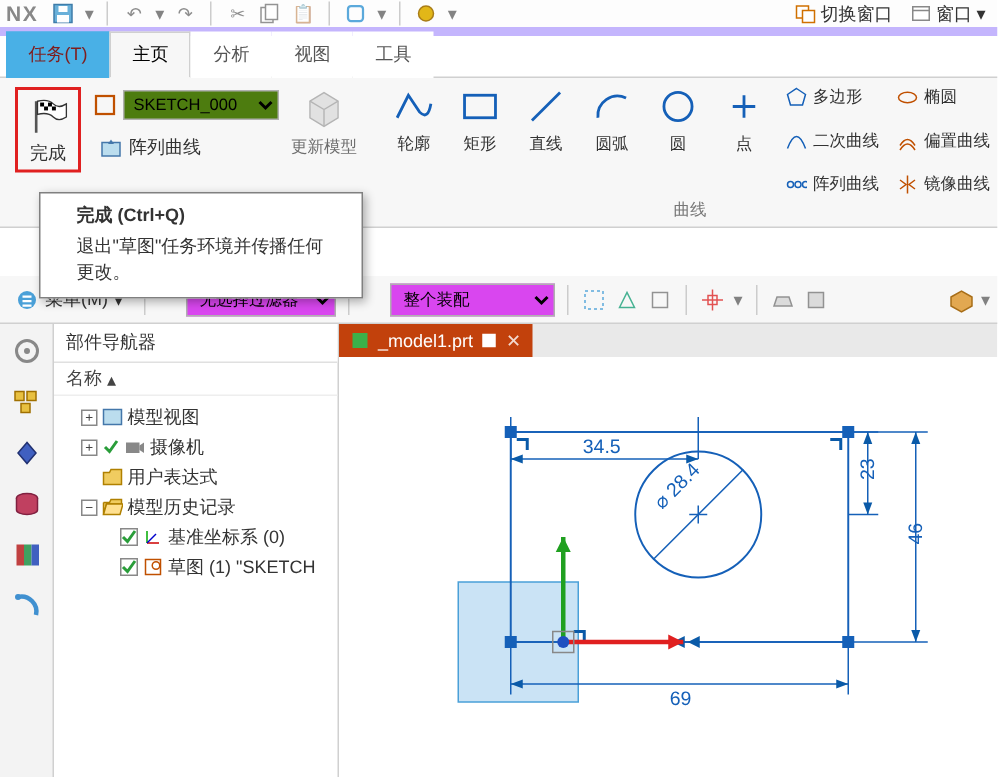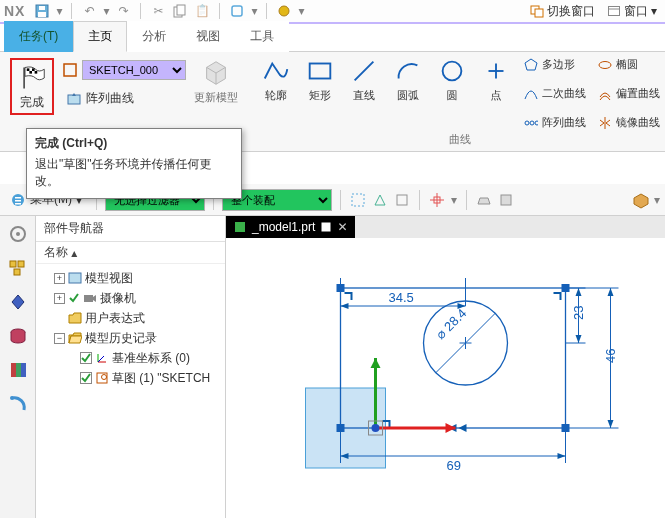--- a/index.html
+++ b/index.html
@@ -1,85 +1,85 @@
 <!DOCTYPE html>
 <html><head>
 <meta charset="utf-8">
 <style>
   * { box-sizing: border-box; margin: 0; padding: 0; font-family: "Microsoft YaHei", "Segoe UI", sans-serif; }
   html, body { width: 665px; height: 518px; overflow: hidden; background: #fff; }
   body { font-size: 12px; color: #333; }
 
   
-  .title-bar { height: 24px; background: #fdfdfd; display: flex; align-items: center; padding: 0 4px; gap: 4px; border-bottom: 2px solid #c4b5fd; }
+  .title-bar { height: 24px; background: #fdfdfd; display: flex; align-items: center; padding: 0 4px; gap: 4px; border-bottom: 6px solid #c4b5fd; }
   .nx-logo { font-weight: bold; color: #888; font-size: 14px; letter-spacing: 1px; margin-right: 4px; }
   .title-sep { width: 1px; height: 16px; background: #ccc; margin: 0 4px; }
   .qat-btn { width: 18px; height: 18px; display: inline-flex; align-items: center; justify-content: center; opacity: .55; cursor: pointer; }
   .qat-btn.enabled { opacity: .9; }
   .dd-arrow { width: 8px; height: 16px; display:inline-flex; align-items:center; justify-content:center; opacity:.6; }
   .title-actions { margin-left: auto; display: flex; align-items: center; gap: 4px; }
   .title-act { display: flex; align-items: center; gap: 3px; cursor: pointer; padding: 1px 4px; }
   .title-act span.lbl { font-size: 12px; color: #333; }
 
   
   .ribbon-tabs { height: 28px; background: #fff; display: flex; align-items: flex-end; padding-left: 4px; border-bottom: 1px solid #d0d0d0; position: relative; z-index: 2; }
   .tab { padding: 6px 14px 6px; font-size: 12px; cursor: pointer; color: #555; border: 1px solid transparent; position: relative; bottom:-1px; background:#fff;}
-  .tab.task { background: #49b0e6; color: #14532d; border:1px solid #49b0e6;}
+  .tab.task { background: #49b0e6; color: #7f1d1d; border:1px solid #49b0e6;}
   .tab.active { border: 1px solid #d0d0d0; border-bottom: 1px solid #f7f7f7; background:#f7f7f7; color:#000;}
   
   
   .ribbon-body { height: 100px; background: #f7f7f7; display: flex; border-bottom: 1px solid #d0d0d0; padding: 4px 6px 0; position: relative; z-index: 1; }
   .rb-col { display: flex; flex-direction: column; align-items: center; gap: 2px; padding: 2px 4px; }
   .rb-sep { width:1px; background:#d8d8d8; margin: 4px 6px 18px; }
   .finish-box { border: 2px solid #e02020; padding: 4px 6px 2px; display: flex; flex-direction: column; align-items: center; cursor: pointer; }
   .flag { width: 28px; height: 28px; }
   .finish-lbl { font-size: 12px; margin-top: 2px; }
   .sketch-sel-row { display: flex; align-items: center; gap: 4px; margin-bottom: 6px; }
-  .sketch-sel { height: 20px; border:1px solid #b0b0b0; background:#c4b5fd; font-size:11px; padding: 0 2px; width: 104px;}
+  .sketch-sel { height: 20px; border:1px solid #b0b0b0; background:#4d7c0f; font-size:11px; padding: 0 2px; width: 104px;}
   .orient-btn { display: flex; align-items: center; gap: 4px; padding: 2px 4px; cursor: pointer; }
   .orient-btn .ico { width: 16px; height: 16px; }
   .orient-btn span { font-size: 12px; }
   .big-cmd { display: flex; flex-direction: column; align-items: center; width: 44px; cursor: pointer; opacity:.7;}
   .big-cmd.enabled { opacity:1; }
   .big-cmd svg { width: 30px; height: 30px; }
   .big-cmd .lbl { font-size: 11px; margin-top: 2px; }
   .small-cmd-col { display: flex; flex-direction: column; gap: 12px; padding: 0 4px; }
   .small-cmd { display: flex; align-items: center; gap: 4px; cursor: pointer; padding: 1px 2px; }
   .small-cmd svg { width: 14px; height: 14px; }
   .small-cmd span { font-size: 11px; white-space: nowrap;}
   .rb-group-label-row { height: 16px; display:flex; justify-content:center; }
   .rb-group-label { font-size: 11px; color: #777; text-align:center; margin-top:auto;}
 
   
-  .tooltip-box { position: absolute; left: 26px; top: 128px; width: 216px; background: #fff; border: 1px solid #808080; box-shadow: 2px 2px 6px rgba(0,0,0,.3); padding: 6px 8px 8px; z-index: 20; }
+  .tooltip-box { position: absolute; left: 26px; top: 128px; width: 216px; background: #fff; border: 1px solid #808080; box-shadow: 2px 2px 6px rgba(0,0,0,.3); padding: 6px 24px 8px; z-index: 20; }
   .tooltip-box .tt-title { font-weight: bold; font-size: 12px; margin-bottom: 4px;}
   .tooltip-box .tt-body { font-size: 12px; line-height: 1.4; }
 
   
   .toolbar2 { height: 32px; background: #f7f7f7; border-bottom: 1px solid #d0d0d0; display: flex; align-items: center; padding: 0 4px; gap: 4px; margin-top: 32px;}
   .menu-btn { display: flex; align-items: center; gap: 4px; padding: 2px 6px; cursor: pointer; }
-  .sel-filter { height: 22px; border:1px solid #b0b0b0; background:#22c55e; font-size:11px; padding: 0 4px;}
+  .sel-filter { height: 22px; border:1px solid #b0b0b0; background:#d946ef; font-size:11px; padding: 0 4px; margin-left: 19px;}
   .tb-sep { width:1px; height:20px; background:#ccc; margin:0 4px;}
 
   
   .main { display: flex; height: calc(518px - 24px - 28px - 100px - 32px - 32px); position: relative; }
   .left-rail { width: 36px; background: #f3f3f3; border-right: 1px solid #d0d0d0; display: flex; flex-direction: column; align-items: center; padding-top: 6px; gap: 10px;}
   .left-rail .rail-btn { width: 24px; height: 24px; display:flex; align-items:center; justify-content:center; cursor:pointer; }
   .nav-panel { width: 190px; background: #fff; border-right:1px solid #d0d0d0; display:flex; flex-direction:column; }
   .nav-title { height: 26px; background:#fff; display:flex; align-items:center; padding:0 8px; font-size:12px; border-bottom:1px solid #e0e0e0;}
   .nav-head { height: 22px; display:flex; align-items:center; padding:0 8px; font-size:12px; color:#444; border-bottom:1px solid #eee;}
   .tree { padding: 4px 4px; font-size:12px; overflow:hidden;}
   .tree ul { list-style:none; padding-left: 14px; }
   .tree li { line-height: 20px; white-space: nowrap; display:flex; align-items:center; gap:3px;}
   .exp { width:11px; height:11px; border:1px solid #888; display:inline-flex; align-items:center; justify-content:center; font-size:9px; line-height:9px; color:#444; background:#fff; cursor:pointer;}
   .chk { width:12px; height:12px; flex:none;}
   .node-ico { width:14px; height:14px; flex:none;}
   .viewport { flex:1; background:#fff; position:relative; overflow:hidden;}
   .doc-tab-bar { height:22px; background:#e9e9e9; display:flex; align-items:flex-end; }
-  .doc-tab { background:#000000; color:#fff; height:22px; display:flex; align-items:center; gap:6px; padding:0 8px; font-size:12px; cursor:pointer;}
+  .doc-tab { background:#c2410c; color:#fff; height:22px; display:flex; align-items:center; gap:6px; padding:0 8px; font-size:12px; cursor:pointer;}
   .doc-tab .close { opacity:.8; }
   .canvas { position:absolute; inset:22px 0 0 0; background:#fff;}
 
   
   .sk-line { stroke:#1560b8; stroke-width:1.3; fill:none;}
   .sk-dim { stroke:#1560b8; stroke-width:1;}
   .sk-dim-txt { fill:#1560b8; font-size:13px; font-family: sans-serif;}
   .sk-handle { fill:#1560b8;}
   .sk-sel { fill:#7ab8e6; fill-opacity:.4; stroke:#4aa0d8;}
   .constraint { fill:#0a5aa8; }

